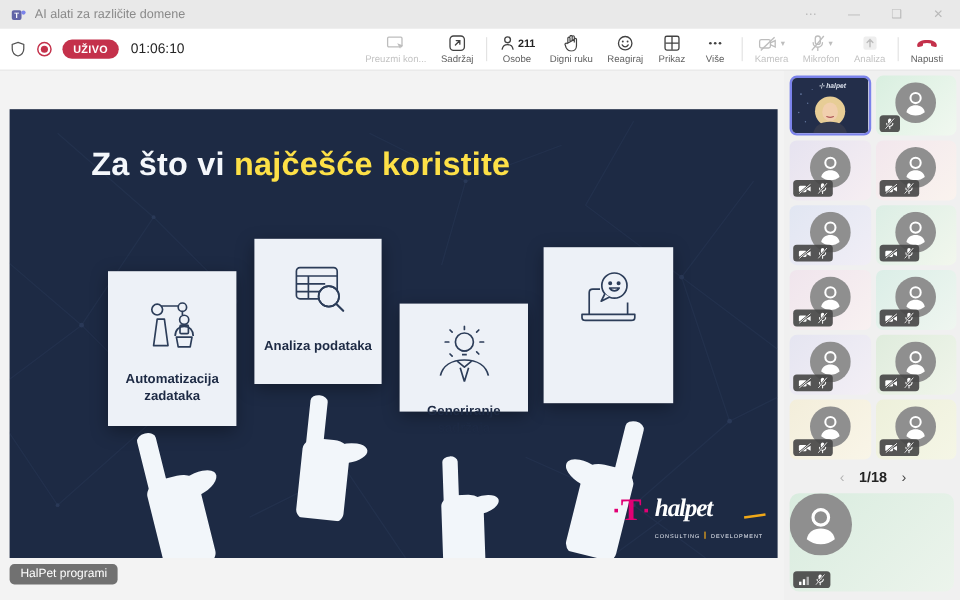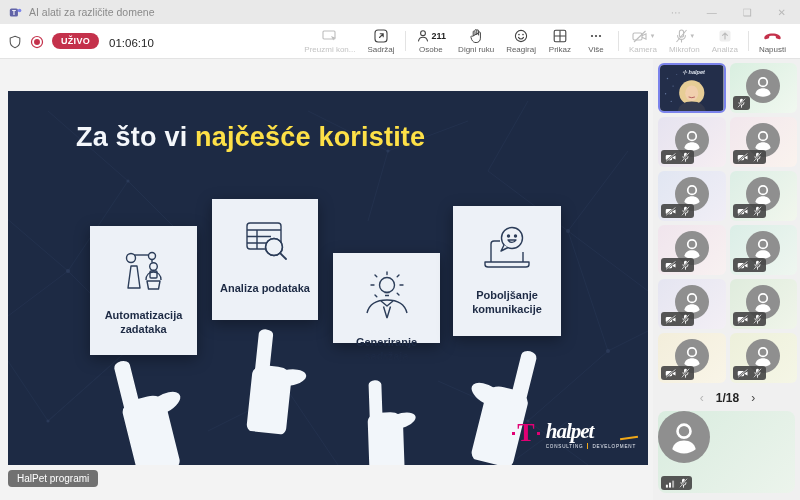--- a/index.html
+++ b/index.html
@@ -9,21 +9,21 @@
 
   
   .titlebar { height:21px; background:#e9e9e9; display:flex; align-items:center; padding:12px 6px; flex:none; }
   .teams-logo { width:13px; height:13px; margin:0 7px 0 3px; flex:none; }
   .titlebar-title { font-size:10.5px; color:#8a8a8a; flex:1; white-space:nowrap; overflow:hidden; }
   .win-controls { display:flex; gap:26px; color:#b9b9b9; font-size:10px; padding-right:8px; }
   .win-controls span { cursor:default; line-height:21px; }
 
   
   .toolbar { height:35px; background:#fff; border-bottom:1px solid #e3e3e3; display:flex; align-items:center; padding:0 8px; flex:none; }
-  .tb-left { display:flex; align-items:flex-end; gap:8px; flex:none; }
+  .tb-left { display:flex; align-items:center; gap:8px; flex:none; }
   .live-badge { background:#c4314b; color:#fff; font-size:9px; font-weight:bold; letter-spacing:.3px; padding:3px 9px; border-radius:9px; }
   .timer { font-size:11.5px; color:#242424; margin-left:2px; }
   .tb-right { margin-left:auto; display:flex; align-items:center; height:100%; }
   .tb-btn { display:flex; flex-direction:column; align-items:center; justify-content:center; padding:1px 6px; height:100%; cursor:pointer; position:relative; min-width:36px; }
   .tb-btn .ic { height:15px; display:flex; align-items:center; justify-content:center; color:#424242; position:relative; }
   .tb-btn .lb { font-size:8px; color:#616161; margin-top:1px; white-space:nowrap;text-align:center; }
   .tb-btn.disabled .ic { color:#bdbdbd; }
   .tb-btn.disabled .lb { color:#c3c3c3; }
   .tb-btn .count { font-size:9px; font-weight:bold; color:#242424; margin-left:2px; }
   .tb-btn .dot { position:absolute; top:-2px; right:-3px; width:5px; height:5px; border-radius:50%; background:#cc4a31; }
@@ -38,21 +38,21 @@
   .net-bg { position:absolute; inset:0; opacity:.5; }
   .slide-title { position:absolute; left:68px; top:28px; font-size:27px; line-height:36px; font-weight:bold; color:#f4f7fb; letter-spacing:.2px; }
   .slide-title .hl { color:#fde047; }
   .card { position:absolute; background:#edf1f7; box-shadow:0 4px 14px rgba(0,0,0,.35); display:flex; flex-direction:column; align-items:center; }
   .card .cicon { margin-top:18px; color:#2c3d59; }
   .card .clabel { font-size:11px; font-weight:bold; color:#1d2a44; text-align:center; line-height:14px; margin-top:10px; padding:0 8px; }
   .hand { position:absolute; }
   .slide-logo { position:absolute; right:12px; bottom:16px; display:flex; align-items:flex-start; gap:6px; }
   .tlogo { color:#e20074; font-weight:bold; font-size:26px; line-height:24px; font-family:"Liberation Serif", serif; display:flex; align-items:center; gap:2px; }
   .tlogo .tdot { width:3px; height:3px; background:#e20074; display:inline-block; }
-  .brand-wrap { display:flex; flex-direction:column; }
+  .brand-wrap { display:flex; flex-direction:column;gap:8px; }
   .brand { color:#fff; font-size:21px; font-weight:bold; font-style:italic; letter-spacing:-1px; line-height:20px; font-family:"Liberation Serif", serif; position:relative; }
   .brand .swash { position:absolute; right:-2px; bottom:2px; width:18px; height:2px; background:#f0a818; transform:rotate(-8deg); }
   .tagline { display:flex; align-items:center; gap:4px; margin-top:2px; }
   .tagline span { color:#e8ecf4; font-size:4.6px; letter-spacing:.8px; }
   .tagline .tagsep { width:1px; height:6px; background:#f0a818; }
   .presenter-badge { position:absolute; left:8px; bottom:13px; background:#717171; color:#fff; font-size:10px; padding:3px 9px; border-radius:4px; }
 
   
   .sidebar { width:147px; flex:none; background:#f0f0f0; padding:4px 3px 0 5px; display:flex; flex-direction:column; }
   .tiles-grid { display:grid; grid-template-columns:1fr 1fr; gap:4px; }
@@ -284,21 +284,20 @@
                     <path d="M12 38V20c0-1.6 1.2-3 3-3h6"></path>
                     <path d="M44 28v10"></path>
                     <path d="M6 38h44v2.5c0 1.5-1.2 2.5-3 2.5H9c-1.8 0-3-1-3-2.5z"></path>
                     <circle cx="33" cy="14" r="10.5"></circle>
                     <path d="M25 21l-3 6 7-3.5" fill="#edf1f7"></path>
                     <circle cx="29.5" cy="12" r="1" fill="#2c3d59"></circle>
                     <circle cx="36.5" cy="12" r="1" fill="#2c3d59"></circle>
                     <path d="M29 16c1 1.6 2.6 2.4 4 2.4s3-.8 4-2.4z"></path>
                   </g>
                 </svg></div>
-                 <div class="clabel">Poboljšanje komunikacije</div>
             </div>
           </div>
         <div id="hands-layer">
             <div class="hand" style="left: 98px; top: 262px; width: 80px; height: 120px; transform: rotate(-14deg);"><svg width="100%" height="100%" viewBox="0 0 60 130" preserveAspectRatio="none">
     <g fill="#f2f6fa">
       <rect x="13" y="48" width="33" height="86" rx="12"></rect>
       <rect x="15" y="4" width="12" height="60" rx="6"></rect>
       <ellipse cx="44" cy="60" rx="15" ry="9.5" transform="rotate(-28 44 60)"></ellipse>
     </g>
               </svg></div>

